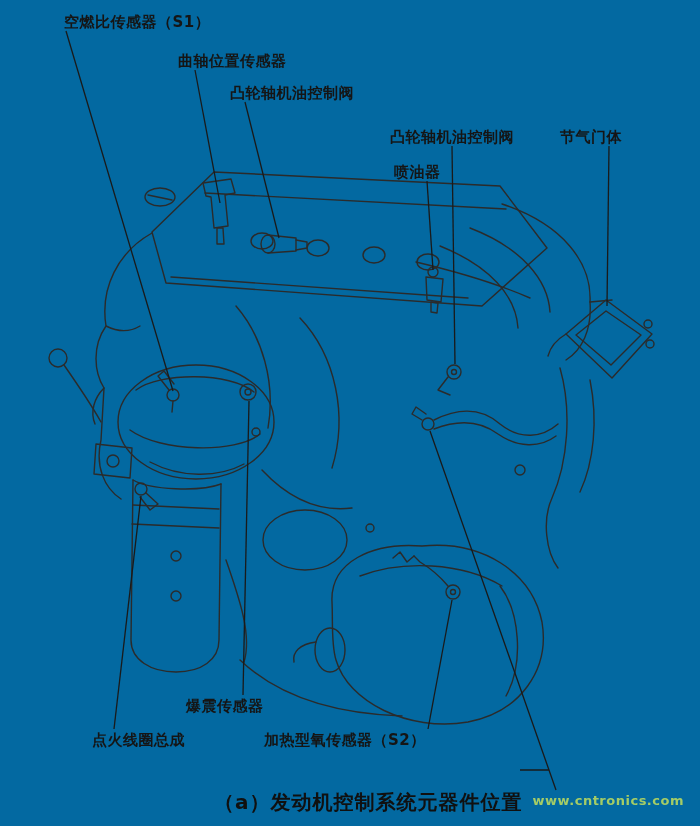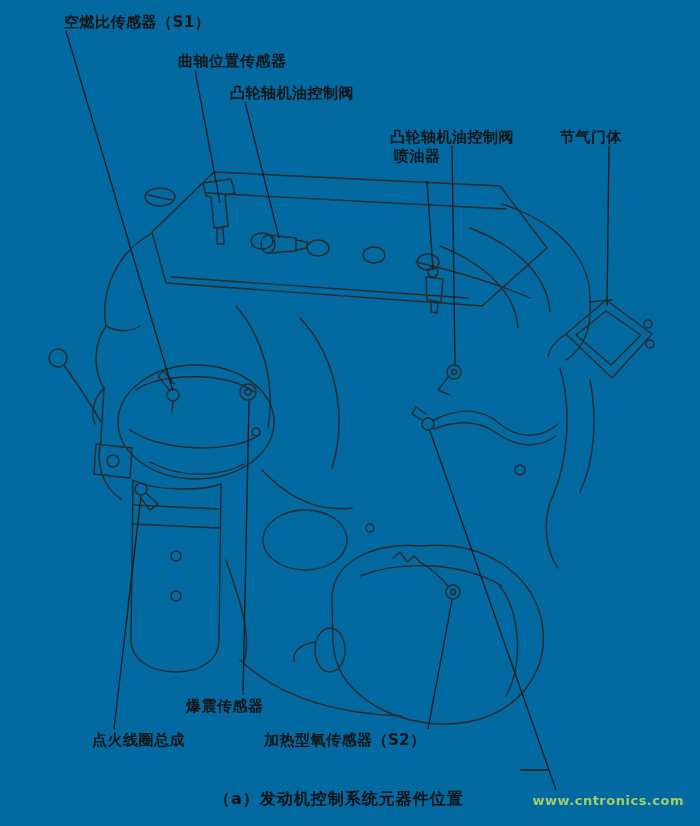--- a/index.html
+++ b/index.html
@@ -6,21 +6,21 @@
   .stage{
     position:relative;width:700px;height:826px;background:#0369a1;overflow:hidden;
     font-family:"DejaVu Sans","Liberation Sans",sans-serif;
   }
   .stage svg{position:absolute;left:0;top:0;}
   .label{
     position:absolute;font-size:15px;font-weight:600;color:#151515;
     white-space:nowrap;letter-spacing:.5px;line-height:18px;
   }
   .caption{
-    position:absolute;font-size:16px;font-weight:700;color:#101010;
+    position:absolute;font-size:20px;font-weight:700;color:#101010;
     white-space:nowrap;letter-spacing:1px;
   }
   .watermark{
     position:absolute;font-size:13px;font-weight:600;color:#a4cc66;
     white-space:nowrap;letter-spacing:.5px;margin-left:16px;
   }
 </style>
 </head>
 <body>
 
@@ -177,21 +177,21 @@
   <div class="label" style="left:64px;top:13px">空燃比传感器（S1）</div>
 
   <div class="label" style="left:178px;top:52px">曲轴位置传感器</div>
 
   <div class="label" style="left:230px;top:84px">凸轮轴机油控制阀</div>
 
   <div class="label" style="left:390px;top:128px">凸轮轴机油控制阀</div>
 
   <div class="label" style="left:560px;top:128px">节气门体</div>
 
-  <div class="label" style="left:394px;top:147px">喷油器</div>
+  <div class="label" style="left:394px;top:163px">喷油器</div>
 
   <div class="label" style="left:186px;top:697px">爆震传感器</div>
 
   <div class="label" style="left:92px;top:731px">点火线圈总成</div>
 
   <div class="label" style="left:264px;top:731px">加热型氧传感器（S2）</div>
 
 
   <div class="caption" style="left:214px;top:789px">（a）发动机控制系统元器件位置</div>
 

